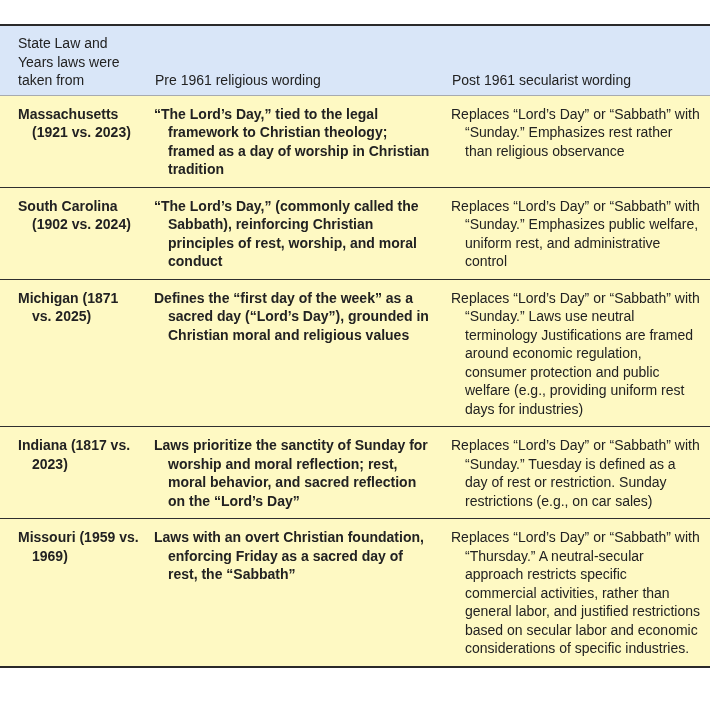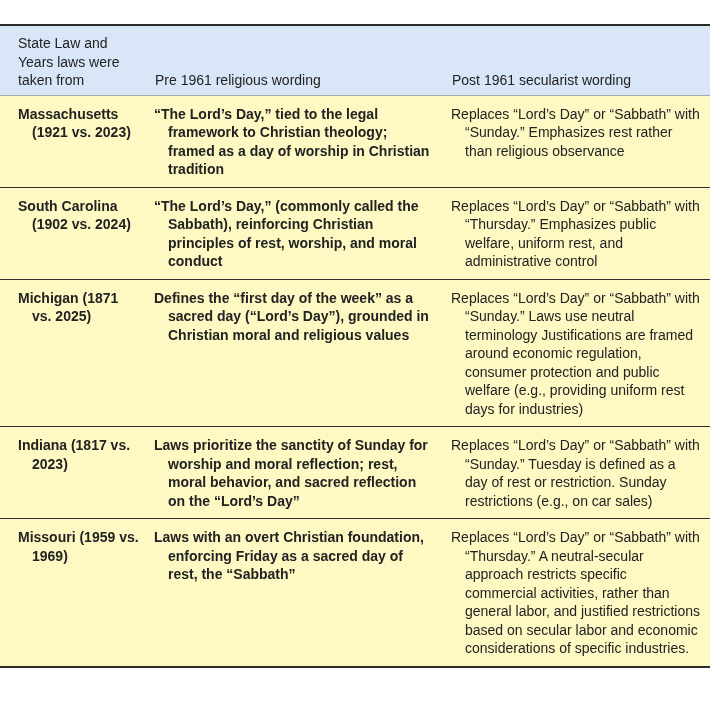--- a/index.html
+++ b/index.html
@@ -100,21 +100,21 @@
           </td>
       </tr>
       <tr>
         <td class="state">
             <span class="hang">South Carolina (1902 vs. 2024)</span>
           </td>
         <td class="c2cell">
             <span class="hang">“The Lord’s Day,” (commonly called the Sabbath), reinforcing Christian principles of rest, worship, and moral conduct</span>
           </td>
         <td class="c3cell">
-            <span class="hang">Replaces “Lord’s Day” or “Sabbath” with “Thursday.” Emphasizes public welfare, uniform rest, and administrative control</span>
+            <span class="hang">Replaces “Lord’s Day” or “Sabbath” with “Sunday.” Emphasizes public welfare, uniform rest, and administrative control</span>
           </td>
       </tr>
       <tr>
         <td class="state">
             <span class="hang">Michigan (1871 vs. 2025)</span>
           </td>
         <td class="c2cell">
             <span class="hang">Defines the “first day of the week” as a sacred day (“Lord’s Day”), grounded in Christian moral and religious values</span>
           </td>
         <td class="c3cell">

